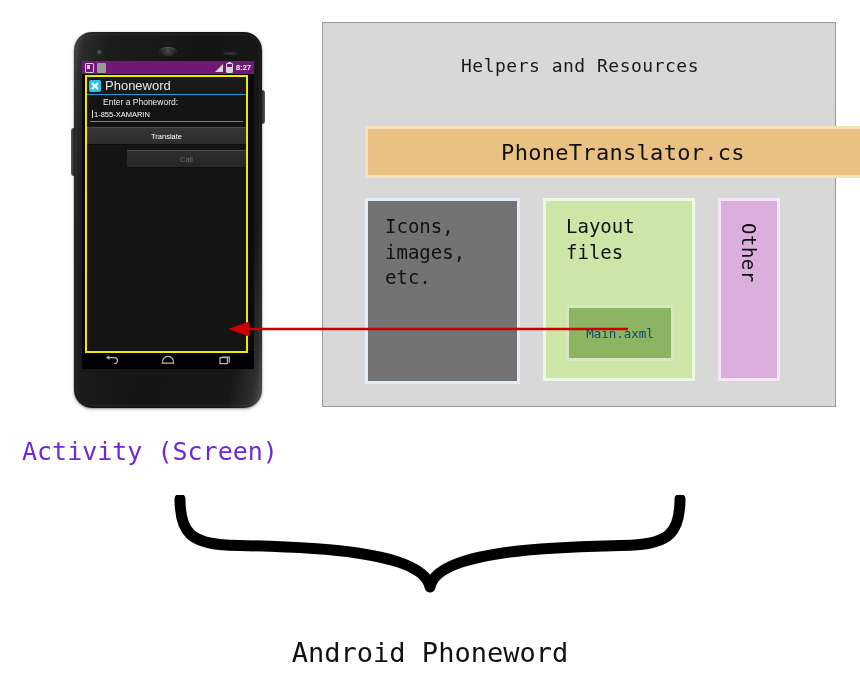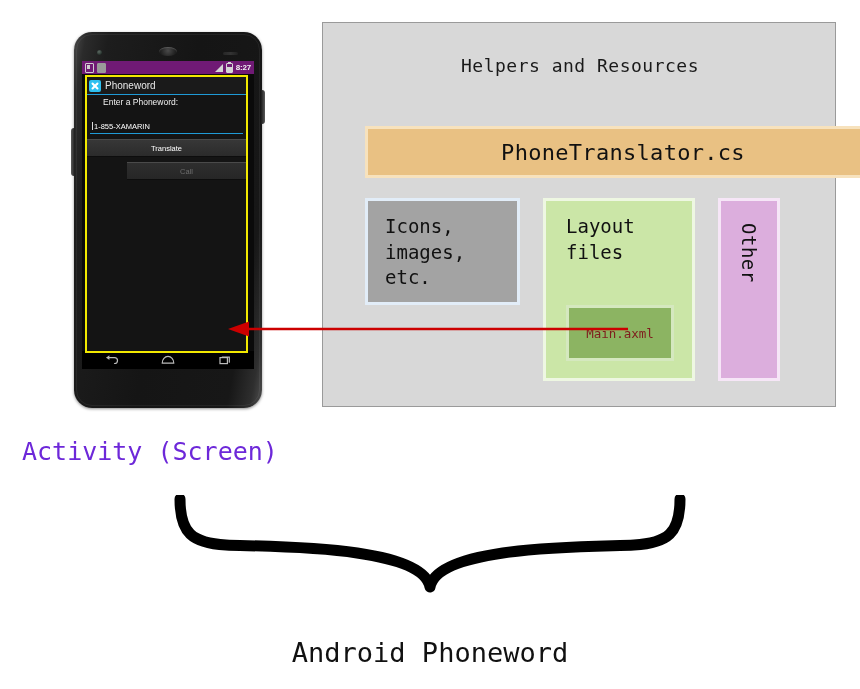--- a/index.html
+++ b/index.html
@@ -207,31 +207,31 @@
     position:absolute;
     left:50%; top:50%;
     width:9px; height:2px;
     background:#ffffff;
     border-radius:1px;
   }
   .app-icon::before{ transform:translate(-50%,-50%) rotate(45deg); }
   .app-icon::after { transform:translate(-50%,-50%) rotate(-45deg); }
   .app-title {
     color:#e6e6e6;
-    font-size:10px;
+    font-size:13px;
     line-height:1;
   }
   .app-prompt {
     color:#f1f1f1;
     font-size:8.5px;
     padding:3px 2px 2px 16px;
     line-height:1.1;
   }
   .app-input {
-    margin:12px 3px 0 3px;
+    margin:0 3px 0 3px;
     border-bottom:1px solid #1f9ad6;
     padding:1px 2px 2px 2px;
     color:#ffffff;
     font-size:7.5px;
     position:relative;
     line-height:1.2;
   }
   .app-input .caret{
     display:inline-block;
     width:1px;
@@ -321,23 +321,23 @@
     font-size:22px;
     color:#111;
     letter-spacing:.3px;
     white-space:nowrap;
   }
   #box-icons {
     position:absolute;
     left:42px;
     top:175px;
     width:155px;
-    height:107px;
+    height:186px;
     box-sizing:border-box;
-    background:#a3a3a3;
+    background:#737373;
     border:3px solid #e2edf8;
     padding:13px 12px 0 17px;
   }
   #box-icons .lbl {
     font-size:19px;
     color:#111;
     line-height:1.35;
     white-space:pre;
   }
   #box-layout {
@@ -365,21 +365,21 @@
     height:56px;
     box-sizing:border-box;
     background:#8cb462;
     border:3px solid #d5e8bf;
     display:flex;
     align-items:center;
     justify-content:center;
   }
   #box-mainaxml .lbl {
     font-size:12.5px;
-    color:#7f1d1d;
+    color:#0c4a6e;
     white-space:nowrap;
   }
   #box-other {
     position:absolute;
     left:395px;
     top:175px;
     width:62px;
     height:183px;
     box-sizing:border-box;
     background:#dcaedd;

